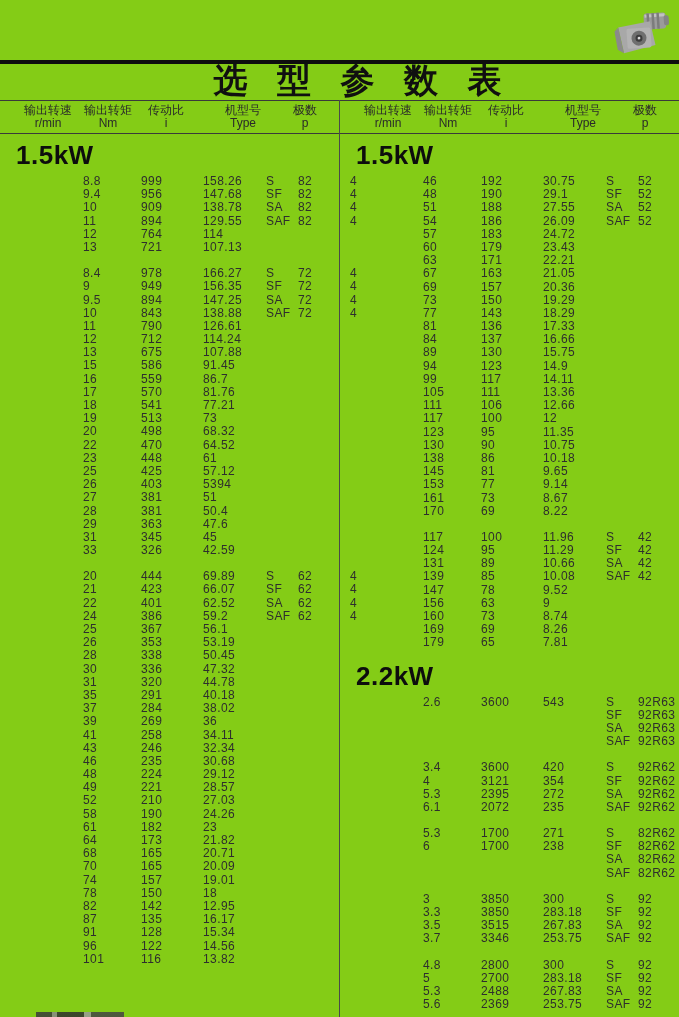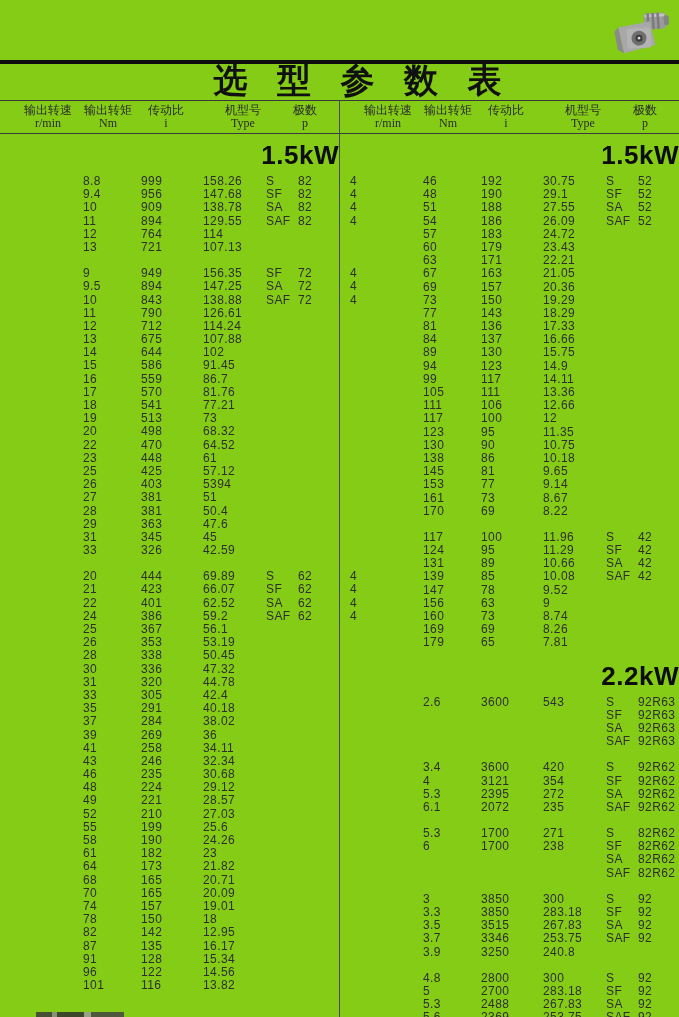--- a/index.html
+++ b/index.html
@@ -10,36 +10,36 @@
   }
   .rule-top   { position:absolute; top:60px;  left:0; width:679px; height:4px; background:#0e0e0e; }
   .rule-mid   { position:absolute; top:100px; left:0; width:679px; height:1px; background:#3a3a3a; }
   .rule-hdr   { position:absolute; top:133px; left:0; width:679px; height:1px; background:#3a3a3a; }
   .vdivider   { position:absolute; left:339px; top:100px; width:1px; height:917px; background:#4a4a4a; }
   .title {
     position:absolute; top:62px; left:0; width:679px; text-align:center;
     font-size:34px; line-height:37px; font-weight:bold; letter-spacing:10px;
     color:#101010; text-indent:46px; white-space:nowrap;
   }
-  .headers { position:absolute; top:104px; left:0; width:679px; height:29px; font-size:12px; color:#2a2a2a;font-family:Liberation Serif, serif; }
+  .headers { position:absolute; top:104px; left:0; width:679px; height:29px; font-size:12px; color:#2a2a2a; }
   .hgroup  { position:absolute; top:0; width:339px; height:29px; }
   .hg-left { left:0; } .hg-right { left:340px; }
   .hcell   { position:absolute; text-align:center; line-height:13px; }
   .hcell .u{ display:block; }
   .hc1 { left:6px;   width:84px; }
   .hc2 { left:66px;  width:84px; }
   .hc3 { left:136px; width:60px; }
   .hc4 { left:206px; width:74px; }
   .hc5 { left:284px; width:42px; }
   .col { position:absolute; top:138px; width:339px; }
   .col-left  { left:0; }
   .col-right { left:340px; }
   .sec-heading {
     font-size:26px; font-weight:bold; color:#0d0d0d;
-    margin:4px 0 7px 16px; letter-spacing:0.5px; line-height:26px;text-align:right;
+    margin:4px 0 7px 16px; letter-spacing:0.5px; line-height:26px;
   }
   .sec-heading.later { margin-top:9px; }
   .block { margin-bottom:13px;padding-left:48px; }
   .row { height:13.2px; line-height:13.2px; font-size:12px; padding-left:35px; white-space:nowrap; }
   .row span { display:inline-block; vertical-align:top; letter-spacing:0.4px; }
   .c-speed  { width:58px; }
   .c-torque { width:62px; }
   .c-ratio  { width:63px; }
   .c-tpre   { width:32px; }
   .c-tsize  { width:52px; }
@@ -102,27 +102,27 @@
       <div class="sec-heading">1.5kW</div>
       <div class="block">
         <div class="row"><span class="c-speed">8.8</span><span class="c-torque">999</span><span class="c-ratio">158.26</span><span class="c-tpre">S</span><span class="c-tsize">82</span><span class="c-poles">4</span></div>
         <div class="row"><span class="c-speed">9.4</span><span class="c-torque">956</span><span class="c-ratio">147.68</span><span class="c-tpre">SF</span><span class="c-tsize">82</span><span class="c-poles">4</span></div>
         <div class="row"><span class="c-speed">10</span><span class="c-torque">909</span><span class="c-ratio">138.78</span><span class="c-tpre">SA</span><span class="c-tsize">82</span><span class="c-poles">4</span></div>
         <div class="row"><span class="c-speed">11</span><span class="c-torque">894</span><span class="c-ratio">129.55</span><span class="c-tpre">SAF</span><span class="c-tsize">82</span><span class="c-poles">4</span></div>
         <div class="row"><span class="c-speed">12</span><span class="c-torque">764</span><span class="c-ratio">114</span><span class="c-tpre"></span><span class="c-tsize"></span><span class="c-poles"></span></div>
         <div class="row"><span class="c-speed">13</span><span class="c-torque">721</span><span class="c-ratio">107.13</span><span class="c-tpre"></span><span class="c-tsize"></span><span class="c-poles"></span></div>
       </div>
       <div class="block">
+        <div class="row"><span class="c-speed">8.4</span><span class="c-torque">978</span><span class="c-ratio">166.27</span><span class="c-tpre">S</span><span class="c-tsize">72</span><span class="c-poles">4</span></div>
         <div class="row"><span class="c-speed">9</span><span class="c-torque">949</span><span class="c-ratio">156.35</span><span class="c-tpre">SF</span><span class="c-tsize">72</span><span class="c-poles">4</span></div>
         <div class="row"><span class="c-speed">9.5</span><span class="c-torque">894</span><span class="c-ratio">147.25</span><span class="c-tpre">SA</span><span class="c-tsize">72</span><span class="c-poles">4</span></div>
         <div class="row"><span class="c-speed">10</span><span class="c-torque">843</span><span class="c-ratio">138.88</span><span class="c-tpre">SAF</span><span class="c-tsize">72</span><span class="c-poles">4</span></div>
         <div class="row"><span class="c-speed">11</span><span class="c-torque">790</span><span class="c-ratio">126.61</span><span class="c-tpre"></span><span class="c-tsize"></span><span class="c-poles"></span></div>
         <div class="row"><span class="c-speed">12</span><span class="c-torque">712</span><span class="c-ratio">114.24</span><span class="c-tpre"></span><span class="c-tsize"></span><span class="c-poles"></span></div>
         <div class="row"><span class="c-speed">13</span><span class="c-torque">675</span><span class="c-ratio">107.88</span><span class="c-tpre"></span><span class="c-tsize"></span><span class="c-poles"></span></div>
-        <div class="row"><span class="c-speed">14</span><span class="c-torque">644</span><span class="c-ratio">102</span><span class="c-tpre"></span><span class="c-tsize"></span><span class="c-poles"></span></div>
         <div class="row"><span class="c-speed">15</span><span class="c-torque">586</span><span class="c-ratio">91.45</span><span class="c-tpre"></span><span class="c-tsize"></span><span class="c-poles"></span></div>
         <div class="row"><span class="c-speed">16</span><span class="c-torque">559</span><span class="c-ratio">86.7</span><span class="c-tpre"></span><span class="c-tsize"></span><span class="c-poles"></span></div>
         <div class="row"><span class="c-speed">17</span><span class="c-torque">570</span><span class="c-ratio">81.76</span><span class="c-tpre"></span><span class="c-tsize"></span><span class="c-poles"></span></div>
         <div class="row"><span class="c-speed">18</span><span class="c-torque">541</span><span class="c-ratio">77.21</span><span class="c-tpre"></span><span class="c-tsize"></span><span class="c-poles"></span></div>
         <div class="row"><span class="c-speed">19</span><span class="c-torque">513</span><span class="c-ratio">73</span><span class="c-tpre"></span><span class="c-tsize"></span><span class="c-poles"></span></div>
         <div class="row"><span class="c-speed">20</span><span class="c-torque">498</span><span class="c-ratio">68.32</span><span class="c-tpre"></span><span class="c-tsize"></span><span class="c-poles"></span></div>
         <div class="row"><span class="c-speed">22</span><span class="c-torque">470</span><span class="c-ratio">64.52</span><span class="c-tpre"></span><span class="c-tsize"></span><span class="c-poles"></span></div>
         <div class="row"><span class="c-speed">23</span><span class="c-torque">448</span><span class="c-ratio">61</span><span class="c-tpre"></span><span class="c-tsize"></span><span class="c-poles"></span></div>
         <div class="row"><span class="c-speed">25</span><span class="c-torque">425</span><span class="c-ratio">57.12</span><span class="c-tpre"></span><span class="c-tsize"></span><span class="c-poles"></span></div>
         <div class="row"><span class="c-speed">26</span><span class="c-torque">403</span><span class="c-ratio">5394</span><span class="c-tpre"></span><span class="c-tsize"></span><span class="c-poles"></span></div>
@@ -135,31 +135,29 @@
       <div class="block">
         <div class="row"><span class="c-speed">20</span><span class="c-torque">444</span><span class="c-ratio">69.89</span><span class="c-tpre">S</span><span class="c-tsize">62</span><span class="c-poles">4</span></div>
         <div class="row"><span class="c-speed">21</span><span class="c-torque">423</span><span class="c-ratio">66.07</span><span class="c-tpre">SF</span><span class="c-tsize">62</span><span class="c-poles">4</span></div>
         <div class="row"><span class="c-speed">22</span><span class="c-torque">401</span><span class="c-ratio">62.52</span><span class="c-tpre">SA</span><span class="c-tsize">62</span><span class="c-poles">4</span></div>
         <div class="row"><span class="c-speed">24</span><span class="c-torque">386</span><span class="c-ratio">59.2</span><span class="c-tpre">SAF</span><span class="c-tsize">62</span><span class="c-poles">4</span></div>
         <div class="row"><span class="c-speed">25</span><span class="c-torque">367</span><span class="c-ratio">56.1</span><span class="c-tpre"></span><span class="c-tsize"></span><span class="c-poles"></span></div>
         <div class="row"><span class="c-speed">26</span><span class="c-torque">353</span><span class="c-ratio">53.19</span><span class="c-tpre"></span><span class="c-tsize"></span><span class="c-poles"></span></div>
         <div class="row"><span class="c-speed">28</span><span class="c-torque">338</span><span class="c-ratio">50.45</span><span class="c-tpre"></span><span class="c-tsize"></span><span class="c-poles"></span></div>
         <div class="row"><span class="c-speed">30</span><span class="c-torque">336</span><span class="c-ratio">47.32</span><span class="c-tpre"></span><span class="c-tsize"></span><span class="c-poles"></span></div>
         <div class="row"><span class="c-speed">31</span><span class="c-torque">320</span><span class="c-ratio">44.78</span><span class="c-tpre"></span><span class="c-tsize"></span><span class="c-poles"></span></div>
-        <div class="row"><span class="c-speed">33</span><span class="c-torque">305</span><span class="c-ratio">42.4</span><span class="c-tpre"></span><span class="c-tsize"></span><span class="c-poles"></span></div>
         <div class="row"><span class="c-speed">35</span><span class="c-torque">291</span><span class="c-ratio">40.18</span><span class="c-tpre"></span><span class="c-tsize"></span><span class="c-poles"></span></div>
         <div class="row"><span class="c-speed">37</span><span class="c-torque">284</span><span class="c-ratio">38.02</span><span class="c-tpre"></span><span class="c-tsize"></span><span class="c-poles"></span></div>
         <div class="row"><span class="c-speed">39</span><span class="c-torque">269</span><span class="c-ratio">36</span><span class="c-tpre"></span><span class="c-tsize"></span><span class="c-poles"></span></div>
         <div class="row"><span class="c-speed">41</span><span class="c-torque">258</span><span class="c-ratio">34.11</span><span class="c-tpre"></span><span class="c-tsize"></span><span class="c-poles"></span></div>
         <div class="row"><span class="c-speed">43</span><span class="c-torque">246</span><span class="c-ratio">32.34</span><span class="c-tpre"></span><span class="c-tsize"></span><span class="c-poles"></span></div>
         <div class="row"><span class="c-speed">46</span><span class="c-torque">235</span><span class="c-ratio">30.68</span><span class="c-tpre"></span><span class="c-tsize"></span><span class="c-poles"></span></div>
         <div class="row"><span class="c-speed">48</span><span class="c-torque">224</span><span class="c-ratio">29.12</span><span class="c-tpre"></span><span class="c-tsize"></span><span class="c-poles"></span></div>
         <div class="row"><span class="c-speed">49</span><span class="c-torque">221</span><span class="c-ratio">28.57</span><span class="c-tpre"></span><span class="c-tsize"></span><span class="c-poles"></span></div>
         <div class="row"><span class="c-speed">52</span><span class="c-torque">210</span><span class="c-ratio">27.03</span><span class="c-tpre"></span><span class="c-tsize"></span><span class="c-poles"></span></div>
-        <div class="row"><span class="c-speed">55</span><span class="c-torque">199</span><span class="c-ratio">25.6</span><span class="c-tpre"></span><span class="c-tsize"></span><span class="c-poles"></span></div>
         <div class="row"><span class="c-speed">58</span><span class="c-torque">190</span><span class="c-ratio">24.26</span><span class="c-tpre"></span><span class="c-tsize"></span><span class="c-poles"></span></div>
         <div class="row"><span class="c-speed">61</span><span class="c-torque">182</span><span class="c-ratio">23</span><span class="c-tpre"></span><span class="c-tsize"></span><span class="c-poles"></span></div>
         <div class="row"><span class="c-speed">64</span><span class="c-torque">173</span><span class="c-ratio">21.82</span><span class="c-tpre"></span><span class="c-tsize"></span><span class="c-poles"></span></div>
         <div class="row"><span class="c-speed">68</span><span class="c-torque">165</span><span class="c-ratio">20.71</span><span class="c-tpre"></span><span class="c-tsize"></span><span class="c-poles"></span></div>
         <div class="row"><span class="c-speed">70</span><span class="c-torque">165</span><span class="c-ratio">20.09</span><span class="c-tpre"></span><span class="c-tsize"></span><span class="c-poles"></span></div>
         <div class="row"><span class="c-speed">74</span><span class="c-torque">157</span><span class="c-ratio">19.01</span><span class="c-tpre"></span><span class="c-tsize"></span><span class="c-poles"></span></div>
         <div class="row"><span class="c-speed">78</span><span class="c-torque">150</span><span class="c-ratio">18</span><span class="c-tpre"></span><span class="c-tsize"></span><span class="c-poles"></span></div>
         <div class="row"><span class="c-speed">82</span><span class="c-torque">142</span><span class="c-ratio">12.95</span><span class="c-tpre"></span><span class="c-tsize"></span><span class="c-poles"></span></div>
         <div class="row"><span class="c-speed">87</span><span class="c-torque">135</span><span class="c-ratio">16.17</span><span class="c-tpre"></span><span class="c-tsize"></span><span class="c-poles"></span></div>
         <div class="row"><span class="c-speed">91</span><span class="c-torque">128</span><span class="c-ratio">15.34</span><span class="c-tpre"></span><span class="c-tsize"></span><span class="c-poles"></span></div>
@@ -225,21 +223,20 @@
         <div class="row"><span class="c-speed">5.3</span><span class="c-torque">1700</span><span class="c-ratio">271</span><span class="c-tpre">S</span><span class="c-tsize">82R62</span><span class="c-poles">4</span></div>
         <div class="row"><span class="c-speed">6</span><span class="c-torque">1700</span><span class="c-ratio">238</span><span class="c-tpre">SF</span><span class="c-tsize">82R62</span><span class="c-poles">4</span></div>
         <div class="row"><span class="c-speed"></span><span class="c-torque"></span><span class="c-ratio"></span><span class="c-tpre">SA</span><span class="c-tsize">82R62</span><span class="c-poles">4</span></div>
         <div class="row"><span class="c-speed"></span><span class="c-torque"></span><span class="c-ratio"></span><span class="c-tpre">SAF</span><span class="c-tsize">82R62</span><span class="c-poles">4</span></div>
       </div>
       <div class="block">
         <div class="row"><span class="c-speed">3</span><span class="c-torque">3850</span><span class="c-ratio">300</span><span class="c-tpre">S</span><span class="c-tsize">92</span><span class="c-poles">6</span></div>
         <div class="row"><span class="c-speed">3.3</span><span class="c-torque">3850</span><span class="c-ratio">283.18</span><span class="c-tpre">SF</span><span class="c-tsize">92</span><span class="c-poles">6</span></div>
         <div class="row"><span class="c-speed">3.5</span><span class="c-torque">3515</span><span class="c-ratio">267.83</span><span class="c-tpre">SA</span><span class="c-tsize">92</span><span class="c-poles">6</span></div>
         <div class="row"><span class="c-speed">3.7</span><span class="c-torque">3346</span><span class="c-ratio">253.75</span><span class="c-tpre">SAF</span><span class="c-tsize">92</span><span class="c-poles">6</span></div>
-        <div class="row"><span class="c-speed">3.9</span><span class="c-torque">3250</span><span class="c-ratio">240.8</span><span class="c-tpre"></span><span class="c-tsize"></span><span class="c-poles"></span></div>
       </div>
       <div class="block">
         <div class="row"><span class="c-speed">4.8</span><span class="c-torque">2800</span><span class="c-ratio">300</span><span class="c-tpre">S</span><span class="c-tsize">92</span><span class="c-poles">4</span></div>
         <div class="row"><span class="c-speed">5</span><span class="c-torque">2700</span><span class="c-ratio">283.18</span><span class="c-tpre">SF</span><span class="c-tsize">92</span><span class="c-poles">4</span></div>
         <div class="row"><span class="c-speed">5.3</span><span class="c-torque">2488</span><span class="c-ratio">267.83</span><span class="c-tpre">SA</span><span class="c-tsize">92</span><span class="c-poles">4</span></div>
         <div class="row"><span class="c-speed">5.6</span><span class="c-torque">2369</span><span class="c-ratio">253.75</span><span class="c-tpre">SAF</span><span class="c-tsize">92</span><span class="c-poles">4</span></div>
       </div>
     </div>
 
   <div class="footer-mark"></div>

